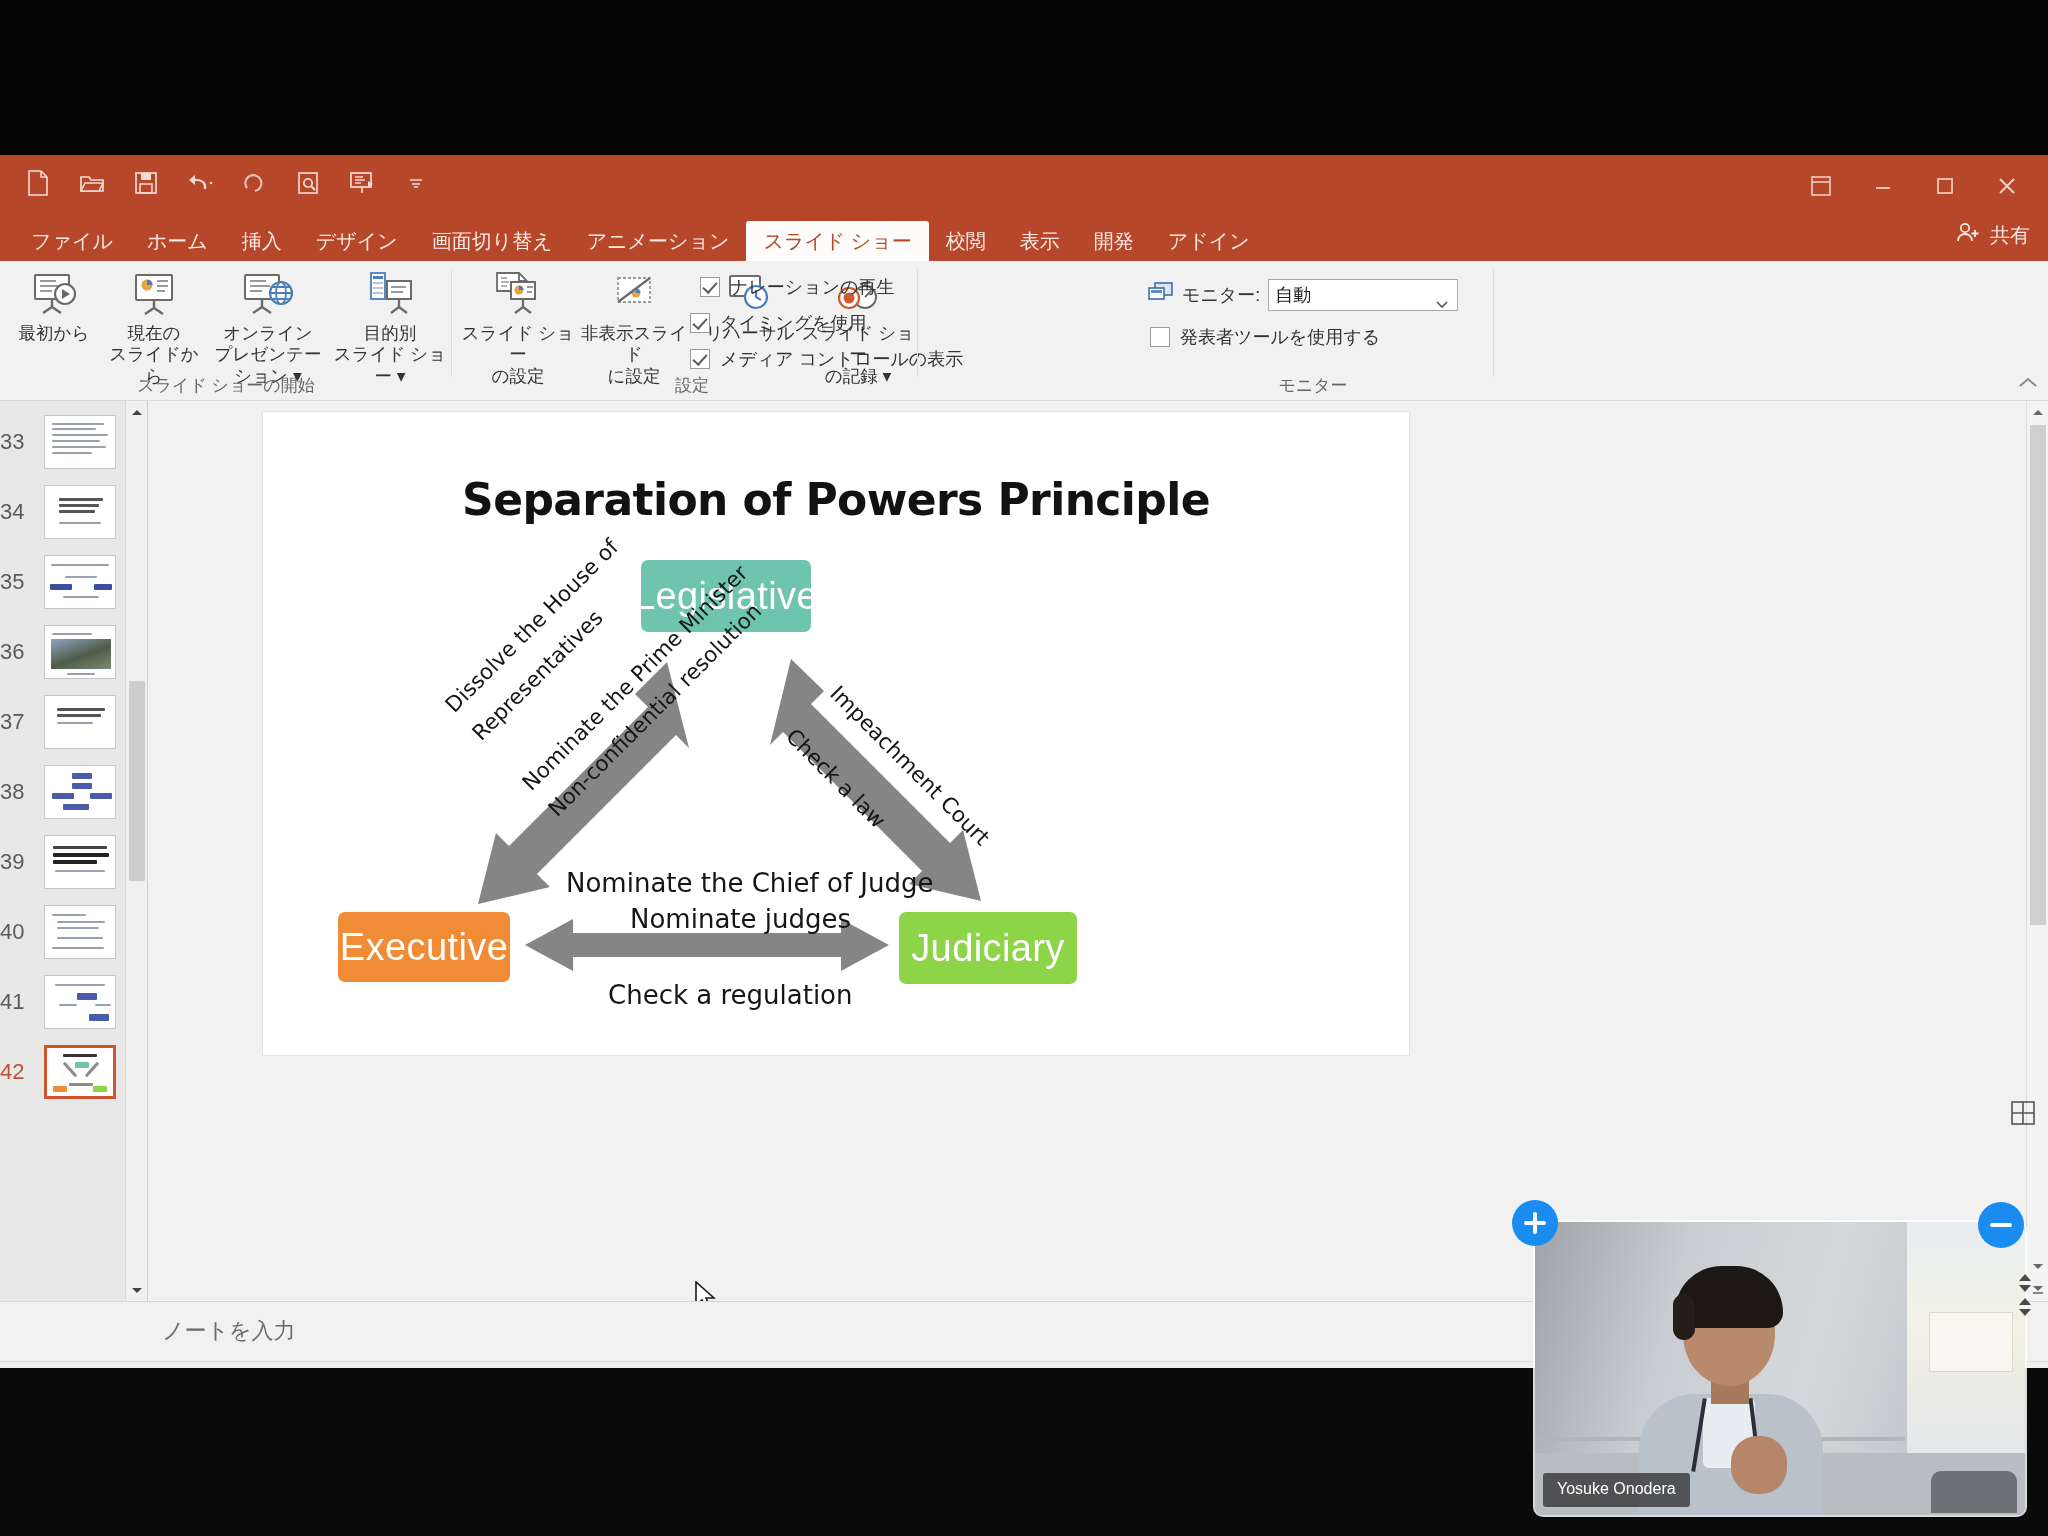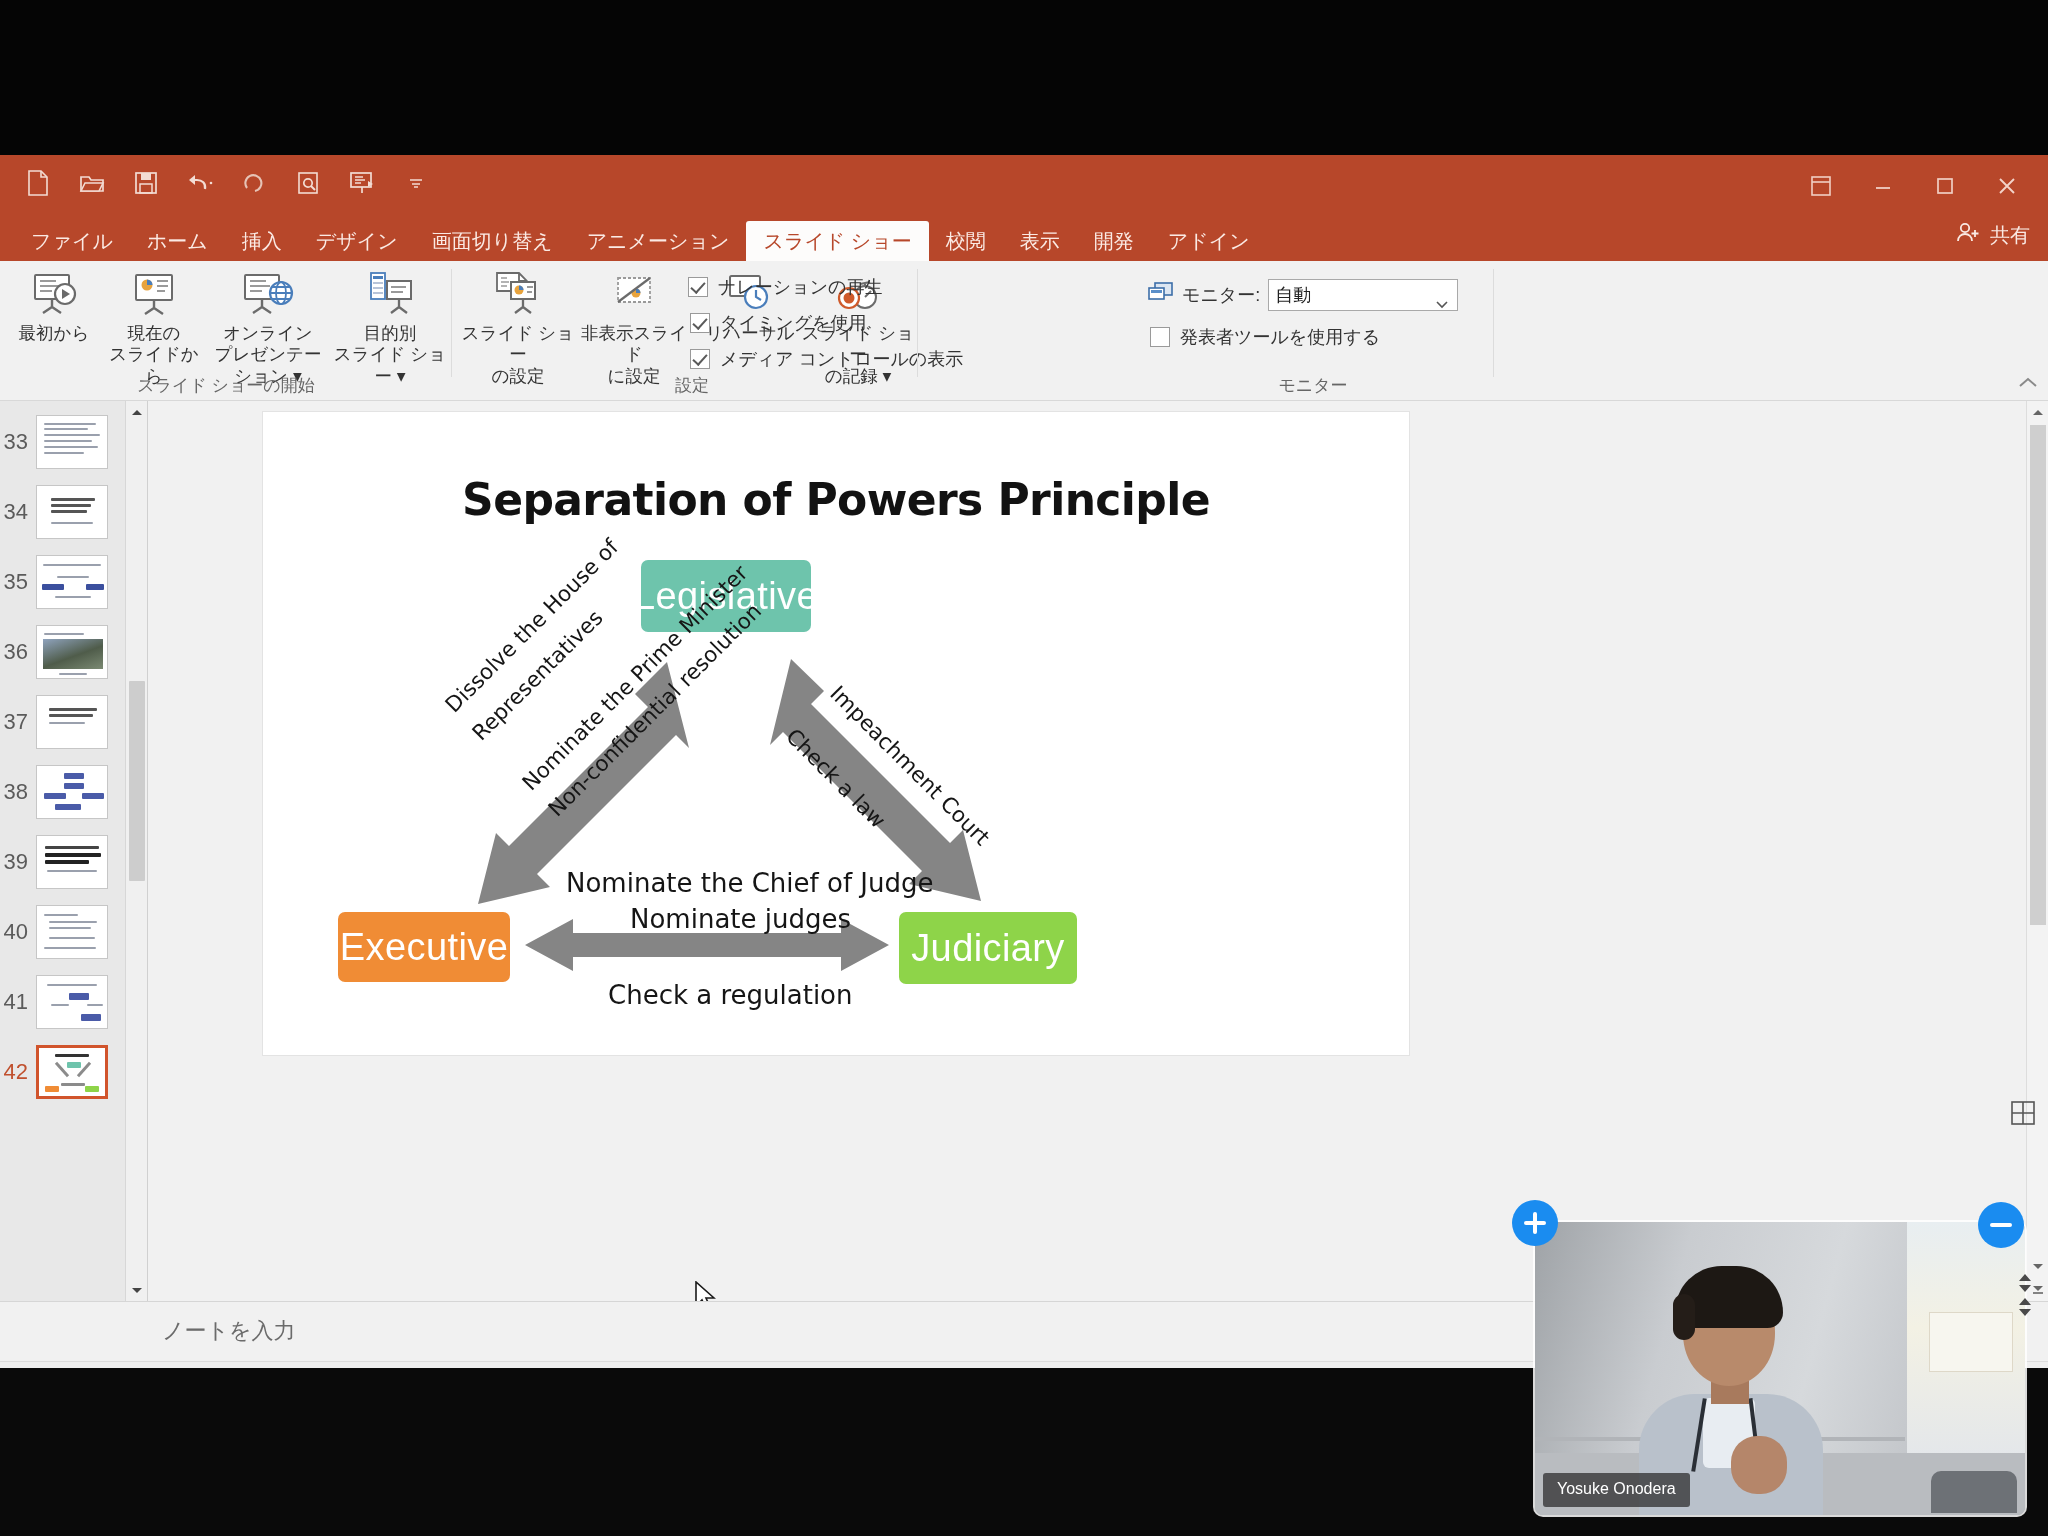--- a/index.html
+++ b/index.html
@@ -51,21 +51,21 @@
                 align-items:center; padding:0 6px; font-size:18px; color:#222; position:relative; }
   .mon-select .cv { position:absolute; right:9px; top:13px; }
   .ribbon-collapse { position:absolute; right:10px; bottom:6px; color:#8a8a8a; }
 
   
   .main { position:relative; height:900px; background:#f1f1f1; display:flex; }
 
   
   .thumbs { position:relative; width:148px; background:#e8e8e8; border-right:1px solid #d0d0d0; overflow:hidden; }
   .thumb-row { position:relative; height:70px; display:flex; align-items:center; }
-  .thumb-num { width:36px; text-align:right; padding-right:8px; font-size:22px; color:#5b5b5b; }
+  .thumb-num { width:44px; text-align:left; padding-right:8px; font-size:22px; color:#5b5b5b; }
   .thumb { width:72px; height:54px; background:#fff; border:1px solid #c6c6c6; position:relative; overflow:hidden; }
   .thumb-row.sel .thumb-num { color:#c0502e; }
   .thumb-row.sel .thumb { border:3px solid #d1542c; }
   .tl { position:absolute; background:#9aa0ad; height:2px; border-radius:1px; }
   .tbox { position:absolute; background:#4a5ba8; border-radius:1px; }
   .timg { position:absolute; background:linear-gradient(160deg,#8fa3bd,#4f5c4a 55%,#7b8a73); }
   .tbar { position:absolute; background:#3b4f9e; border-radius:1px; }
 
   
   .tsb { position:absolute; right:0; top:0; width:22px; height:100%; background:#f0f0f0; border-left:1px solid #d7d7d7;}
@@ -383,21 +383,21 @@
                 <circle cx="18" cy="27" r="10" fill="#fff" stroke="#cf5a2b" stroke-width="2.2"></circle>
                 <circle cx="18" cy="27" r="5.5" fill="#cf5a2b"></circle>
               </svg>
           </div>
           <div class="lbl">
             <div>スライド ショー</div>
             <div>の記録 ▾</div>
           </div>
         </div>
 
-        <div class="chk-row" style="left:236px; top:14px;">
+        <div class="chk-row" style="left:248px; top:14px;">
           <span class="cbox on"></span>
           <span>ナレーションの再生</span>
         </div>
         <div class="chk-row" style="left:238px; top:50px;">
           <span class="cbox on"></span>
           <span>タイミングを使用</span>
         </div>
         <div class="chk-row" style="left:238px; top:86px;">
           <span class="cbox on"></span>
           <span>メディア コントロールの表示</span>

